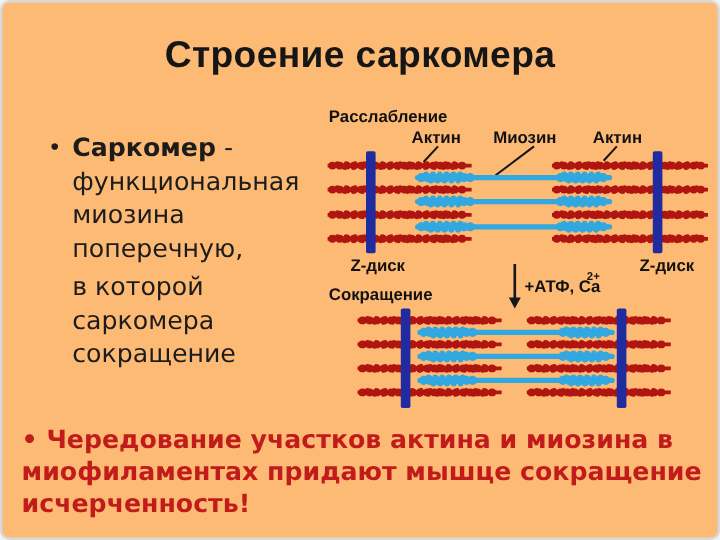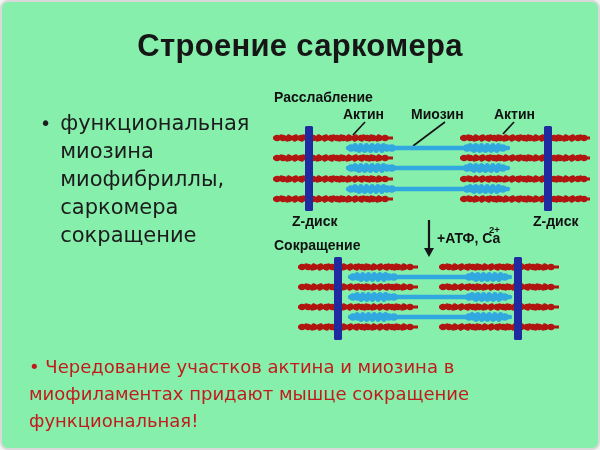--- a/index.html
+++ b/index.html
@@ -1,39 +1,39 @@
 <!DOCTYPE html>
 <html style="--actin: #b11510; --myosin: #31a8df; --zdisk: #1f2b9f; --note-red: #c21b1b; --text: #1c1c1c; --border: #d9d9d9;"><head>
 <meta charset="utf-8">
 <style>
   html,body{margin:0;padding:0;background:#f2f2f2;}
   .slide{
     position:relative;width:600px;height:450px;box-sizing:border-box;
-    background:#86efac;border:2px solid var(--border,#d9d9d9);border-radius:8px;
+    background:#fdba74;border:2px solid var(--border,#d9d9d9);border-radius:8px;
     overflow:hidden;font-family:"Liberation Sans",sans-serif;color:var(--text,#1c1c1c);
   }
   .title{
     position:absolute;top:26px;left:0;right:0;margin:0;text-align:center;
     font-family:"Liberation Sans",sans-serif;font-weight:bold;font-size:31px;
     letter-spacing:.3px;color:#161616;
   }
   
   .bullet-block{
     position:absolute;left:38px;top:107px;width:222px;display:flex;gap:9px;
     font-family:"DejaVu Sans",sans-serif;
   }
   .marker{font-size:19px;line-height:28px;}
   .bline{font-size:21px;line-height:28px;white-space:nowrap;}
   .bline .term{font-weight:bold;}
   .pre{white-space:pre;}
   .p2{margin-top:4px;}
   
   .note{
-    position:absolute;left:27px;top:351px;width:560px;
-    font-family:"DejaVu Sans",sans-serif;font-weight:normal;font-size:18px;
+    position:absolute;left:16px;top:351px;width:560px;
+    font-family:"DejaVu Sans",sans-serif;font-weight:bold;font-size:21px;
     line-height:27px;color:var(--note-red,#c21b1b);
   }
   .nline{white-space:nowrap;}
   
   .diagram{position:absolute;left:265px;top:85px;width:332px;height:262px;overflow:visible;}
   .actin-core{stroke:var(--actin,#b11510);stroke-width:3.2;}
   .actin-bead{stroke:var(--actin,#b11510);stroke-width:6.6;stroke-linecap:round;stroke-dasharray:.1 5.9;}
   .actin-bead2{stroke:var(--actin,#b11510);stroke-width:3.8;stroke-linecap:round;stroke-dasharray:.1 7.4;}
   .myo-rod{stroke:var(--myosin,#31a8df);stroke-width:4.4;stroke-linecap:round;}
   .myo-bead{stroke:var(--myosin,#31a8df);stroke-width:7.6;stroke-linecap:round;stroke-dasharray:.1 5;}
@@ -48,23 +48,25 @@
 </head>
 <body>
 
 <div class="slide">
 
   <h1 class="title">Строение саркомера</h1>
 
   <div class="bullet-block">
     <span class="marker">•</span>
     <div>
+      <div class="bline"><span class="term">Саркомер</span><span class="pre"> -</span></div>
       <div class="bline">функциональная</div>
       <div class="bline">миозина</div>
-      <div class="bline">миофибриллы,</div>
+      <div class="bline">поперечную,</div>
+      <div class="bline p2">в которой</div>
       <div class="bline">саркомера</div>
       <div class="bline">сокращение</div>
     </div>
   </div>
 
   <svg class="diagram" viewBox="265 85 332 262">
     <defs>
       <g id="aseg120">
         <line class="actin-core" x1="0" y1="0" x2="120" y2="0"></line>
         <line class="actin-bead" x1="4" y1="0" x2="116" y2="0"></line>
@@ -141,16 +143,16 @@
       <use href="#mrod160" x="348" y="315"></use>
 
       <rect class="zdisk" x="332" y="255" width="8" height="83" rx="1.5"></rect>
       <rect class="zdisk" x="512" y="255" width="8" height="83" rx="1.5"></rect>
     </g>
   </svg>
 
   <div class="note">
     <div class="nline">• Чередование участков актина и миозина в</div>
     <div class="nline">миофиламентах придают мышце сокращение</div>
-    <div class="nline">функциональная!</div>
+    <div class="nline">исчерченность!</div>
   </div>
 
 </div>
 
 </body></html>

